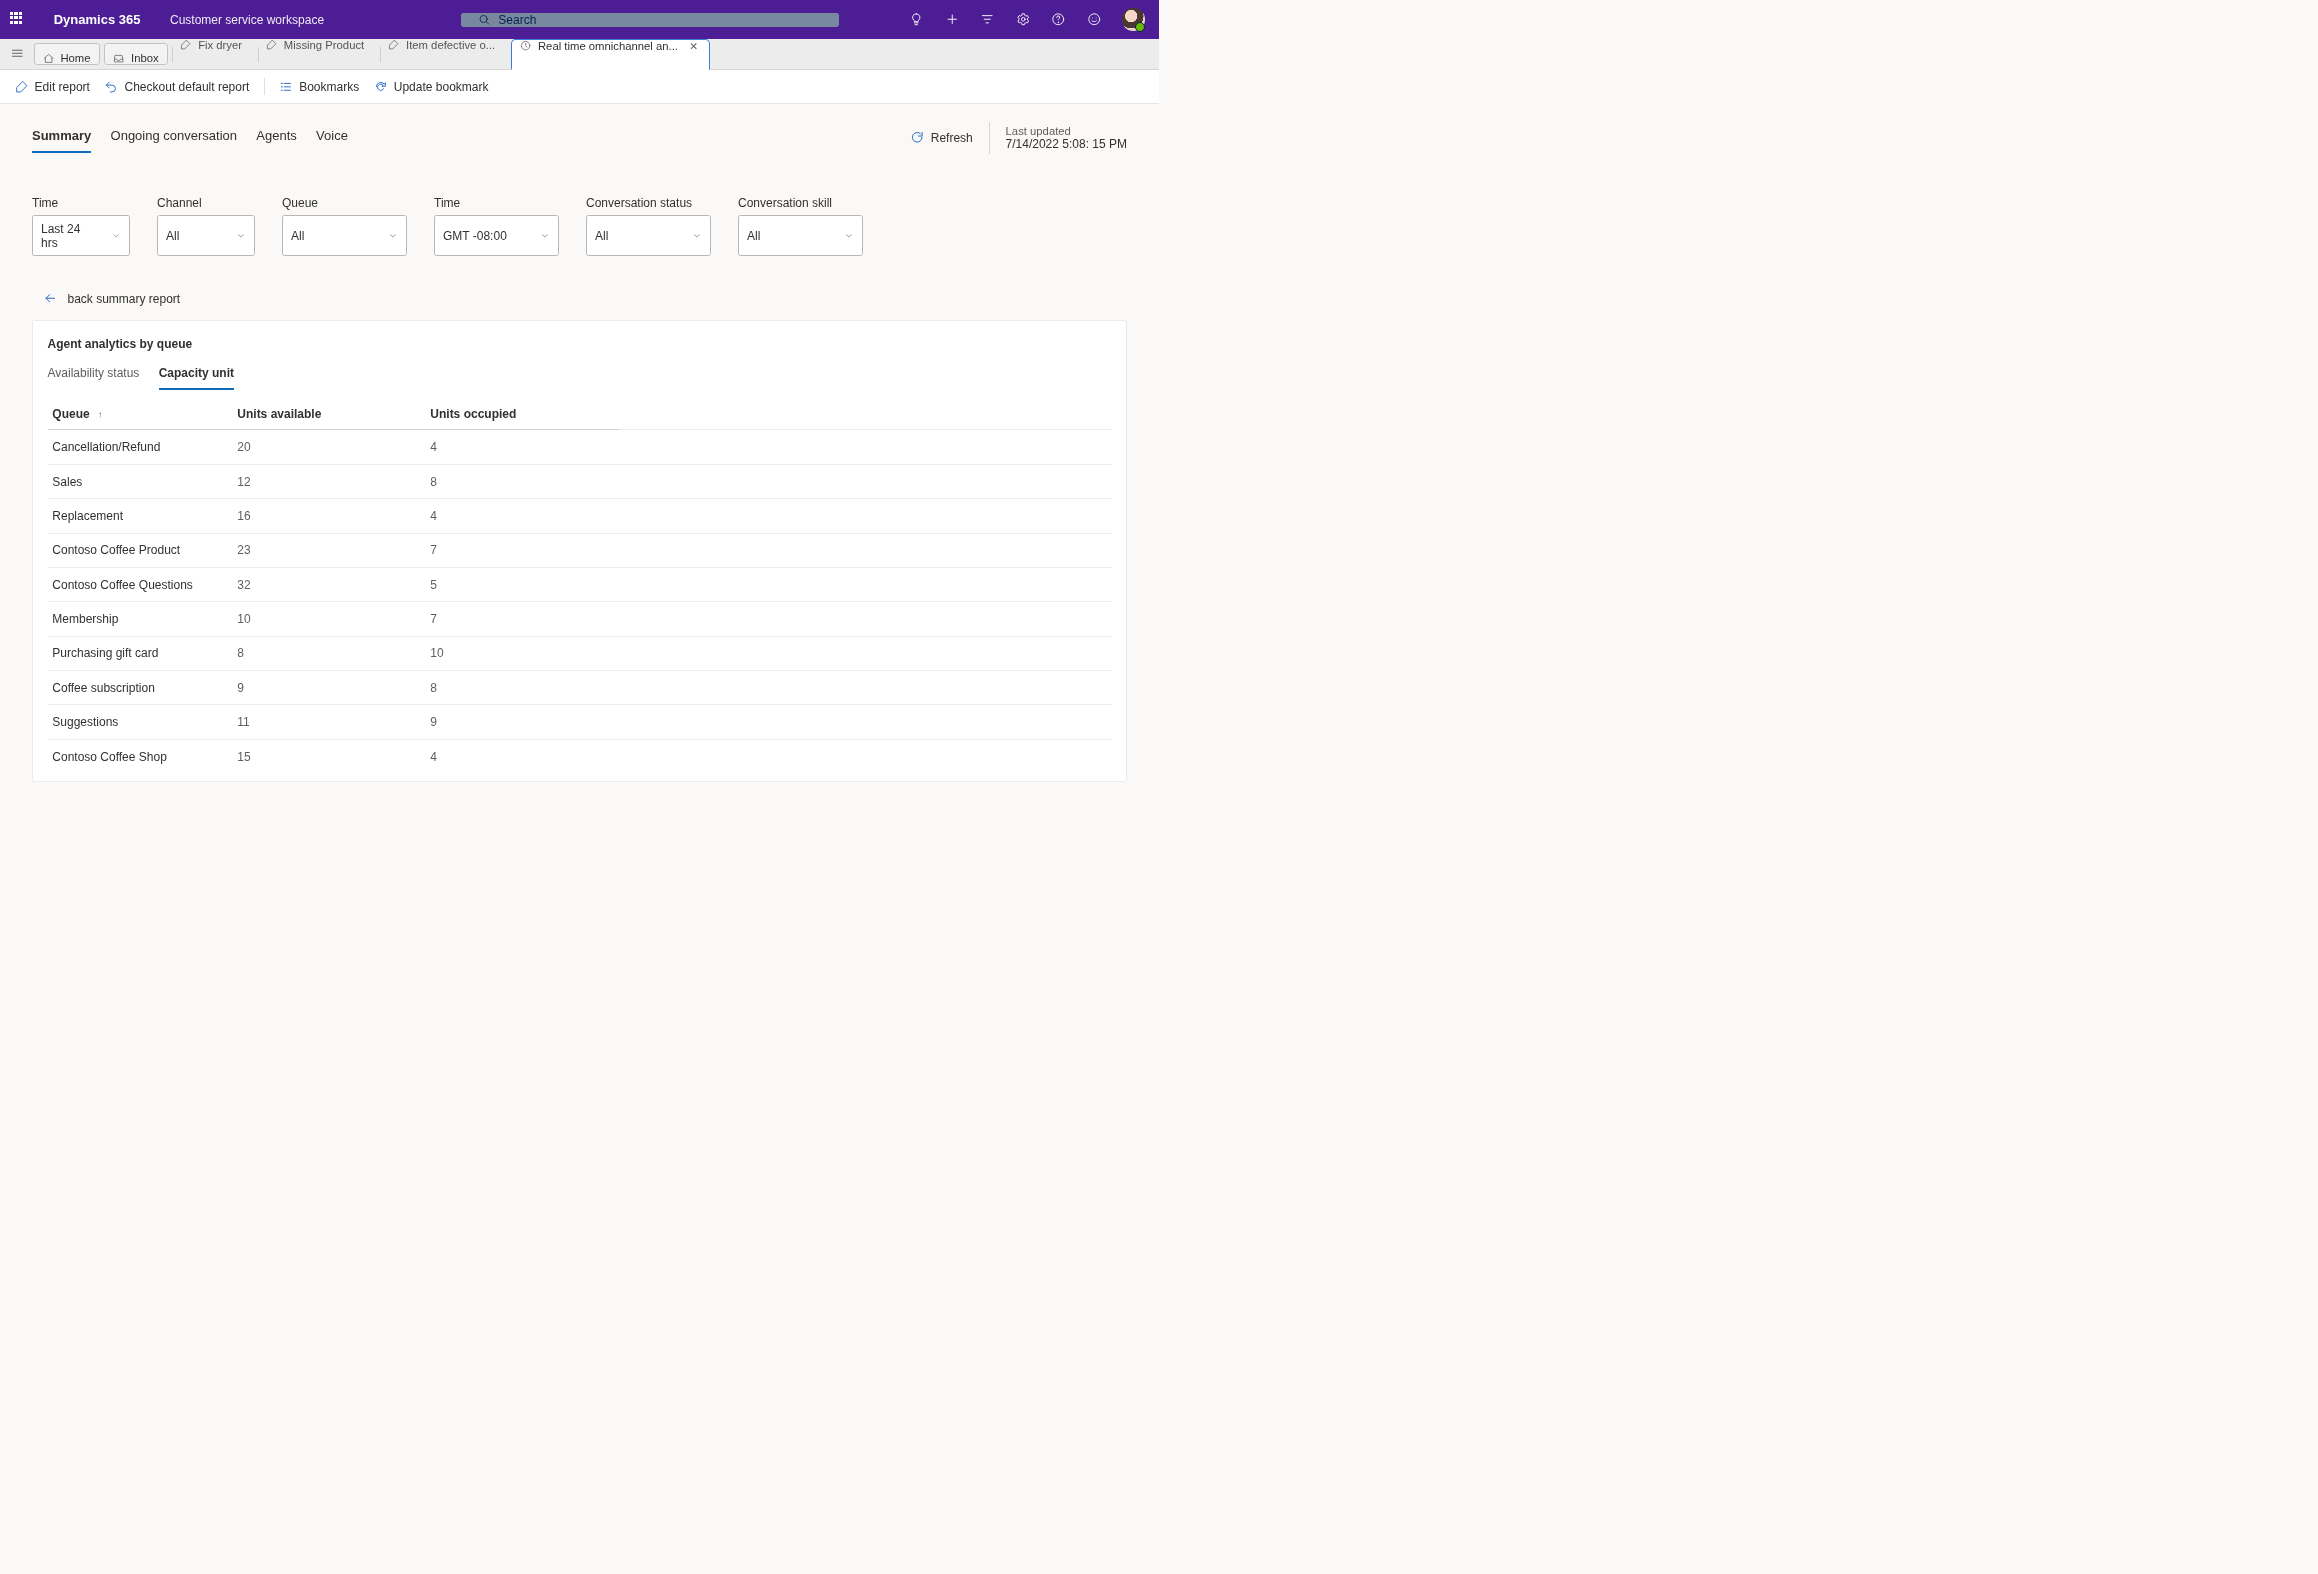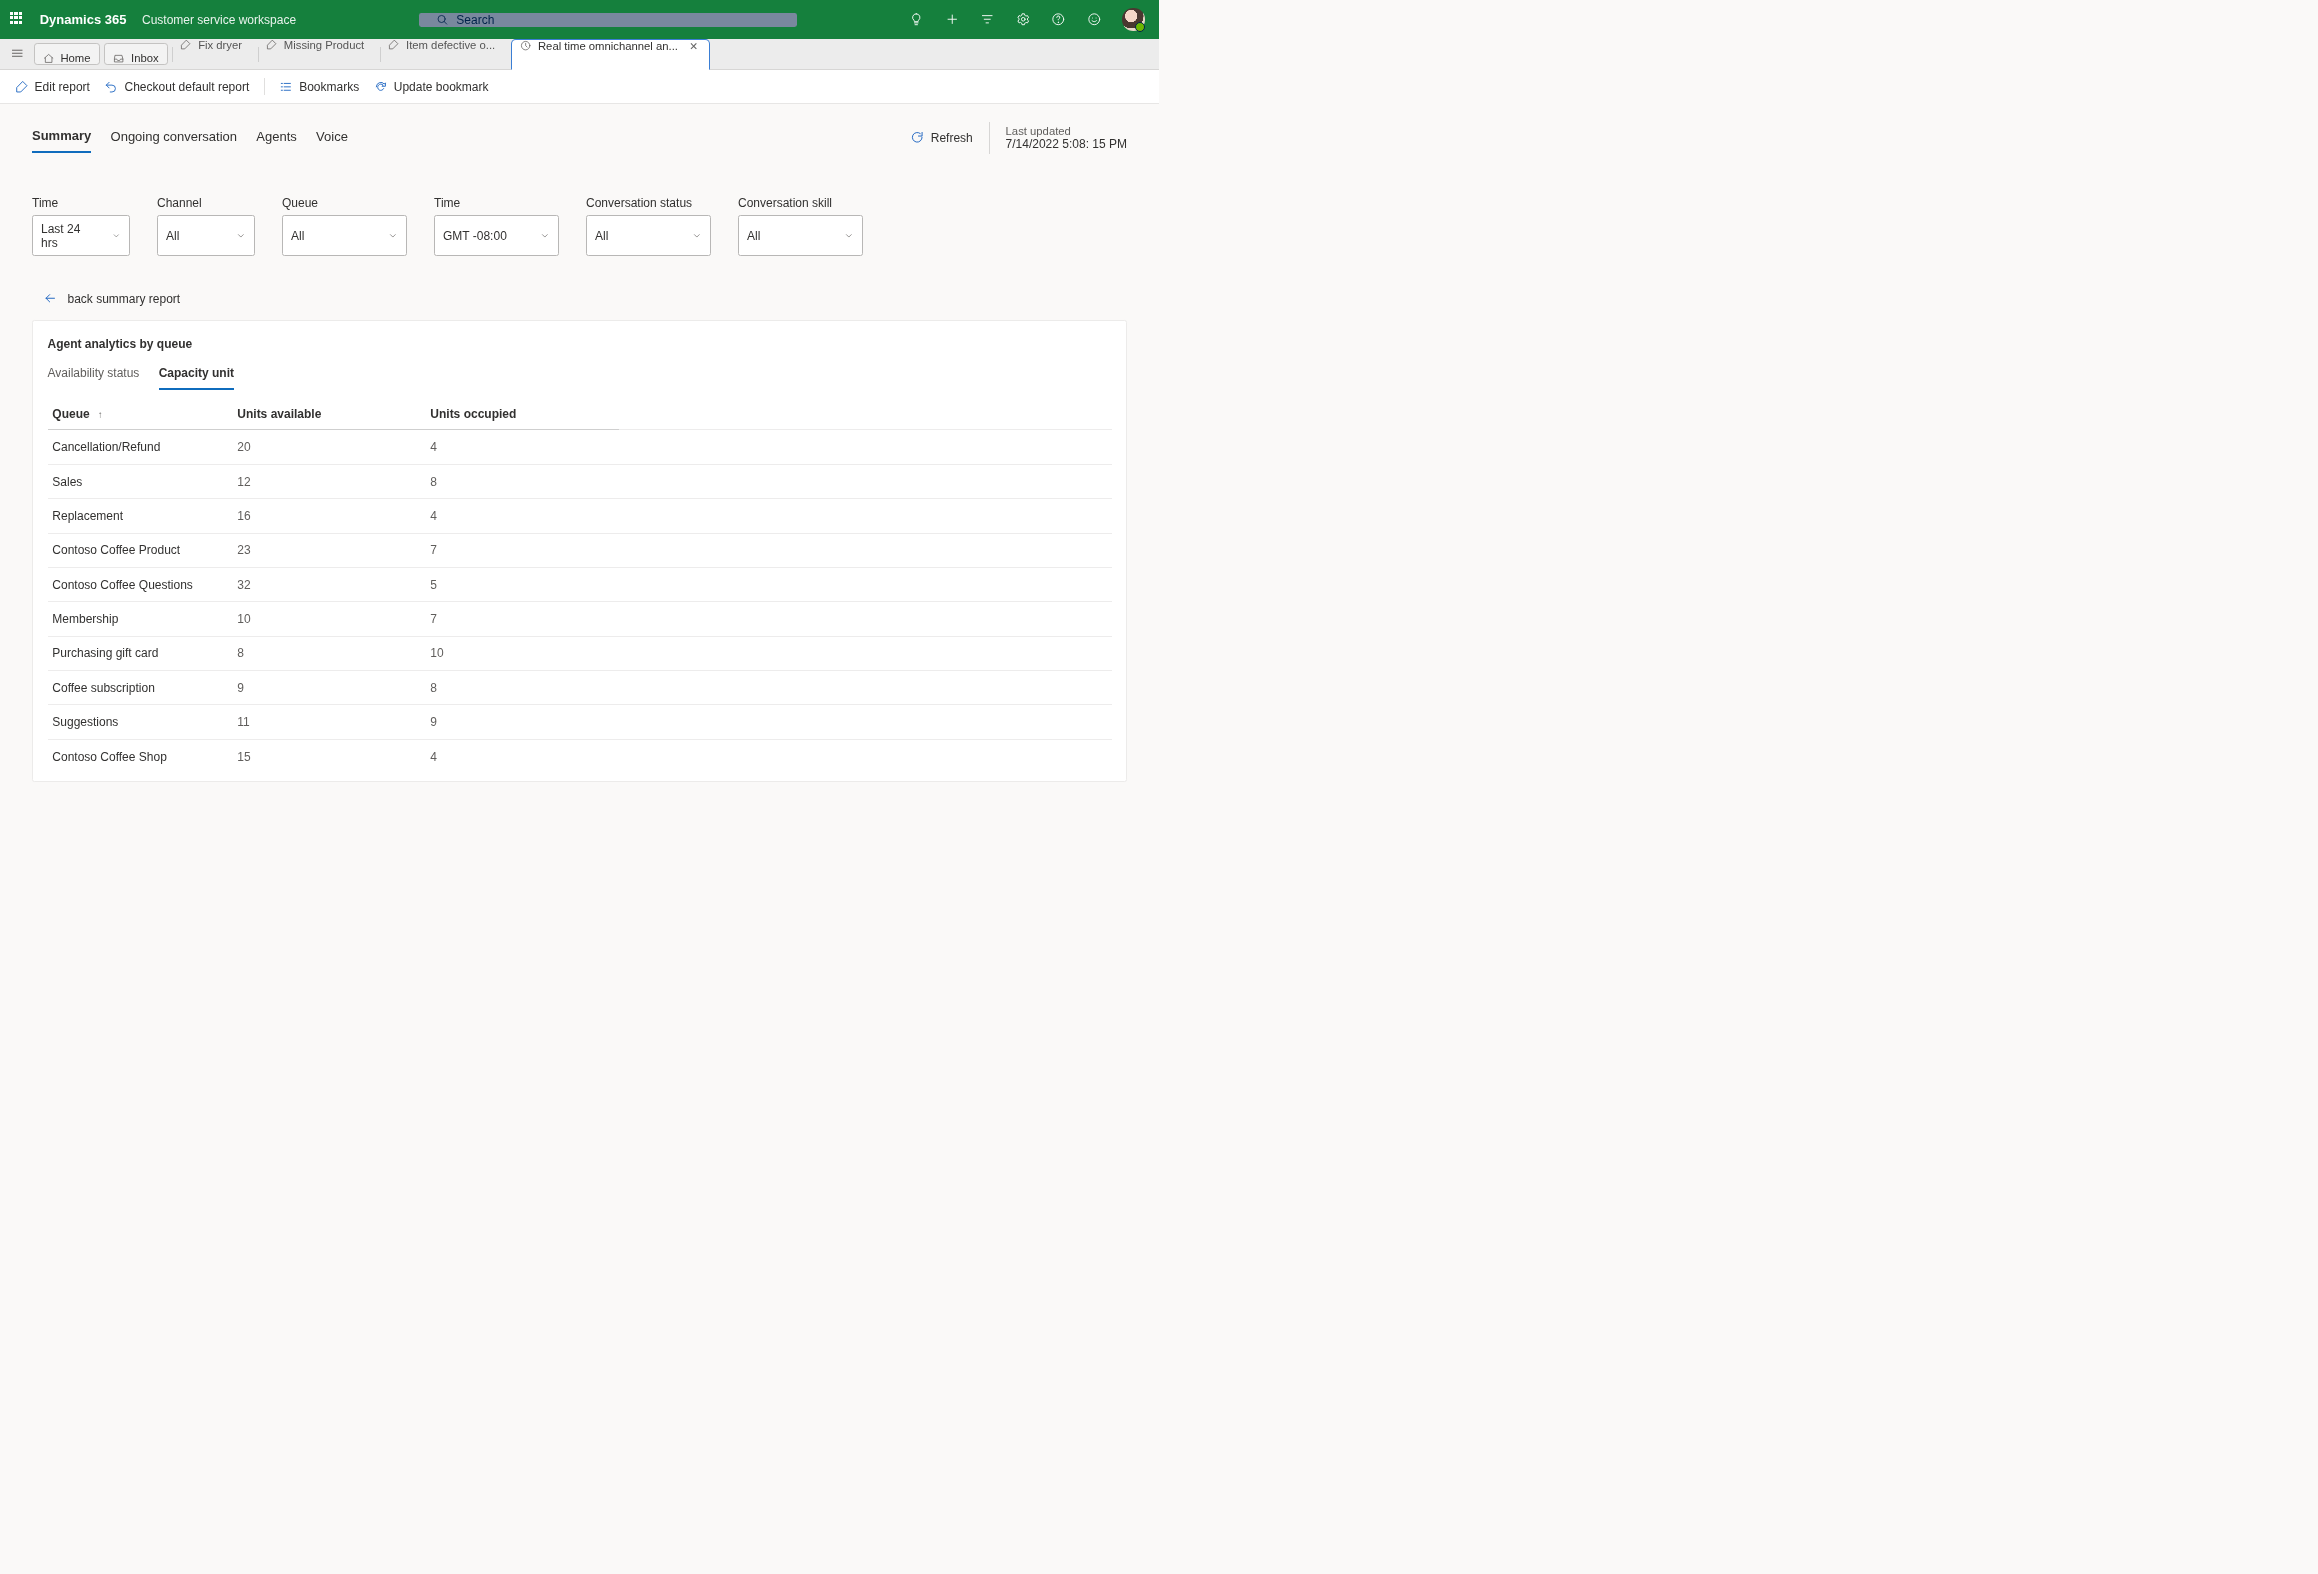--- a/index.html
+++ b/index.html
@@ -7,27 +7,27 @@
     font-family: "Segoe UI", -apple-system, BlinkMacSystemFont, sans-serif;
     font-size: 11.3px;
     color: #323130;
     background: #faf9f8;
     width: 1159px;
     height: 787px;
     overflow: hidden;
   }
   
   .top-header {
-    background: #15803d;
+    background: #4c1d95;
     height: 39px;
     display: flex;
     align-items: center;
     padding: 0 9.7px;
     color: white;
-    gap: 14px;
+    gap: 28px;
   }
   .waffle-icon {
     width: 16px; height: 16px;
     display: grid;
     grid-template-columns: repeat(3, 3.2px);
     grid-template-rows: repeat(3, 3.2px);
     gap: 1.6px;
   }
   .waffle-icon span { background: white; }
   .brand { font-weight: 600; font-size: 13px; }
@@ -139,21 +139,21 @@
   .tool-btn svg { stroke: #1f66c1; }
   .tool-divider { width: 0.8px; height: 17.7px; background: #e0dfde; }
 
   
   .content {
     padding: 17.7px 32px 16px 32px;
   }
   .view-tabs-row {
     display: flex; align-items: center;
   }
-  .view-tabs { display: flex; gap: 19.3px; font-size: 13px; align-items: center; }
+  .view-tabs { display: flex; gap: 19.3px; font-size: 13px; }
   .view-tab { padding-bottom: 8px; color: #323130; cursor: pointer; }
   .view-tab.active { font-weight: 600; border-bottom: 2.4px solid #0f6cbd; }
   .refresh-block {
     margin-left: auto; display: flex; align-items: center; gap: 16px;
     padding-bottom: 4.8px;
   }
   .refresh-btn { display: flex; align-items: center; gap: 6.4px; cursor: pointer; font-size: 12px; color: #323130;}
   .refresh-btn svg { stroke: #1f66c1; }
   .vrule { width: 0.8px; height: 32px; background: #d7d6d5; }
   .last-updated .lu-label { font-size: 11.3px; color: #605e5c; }

